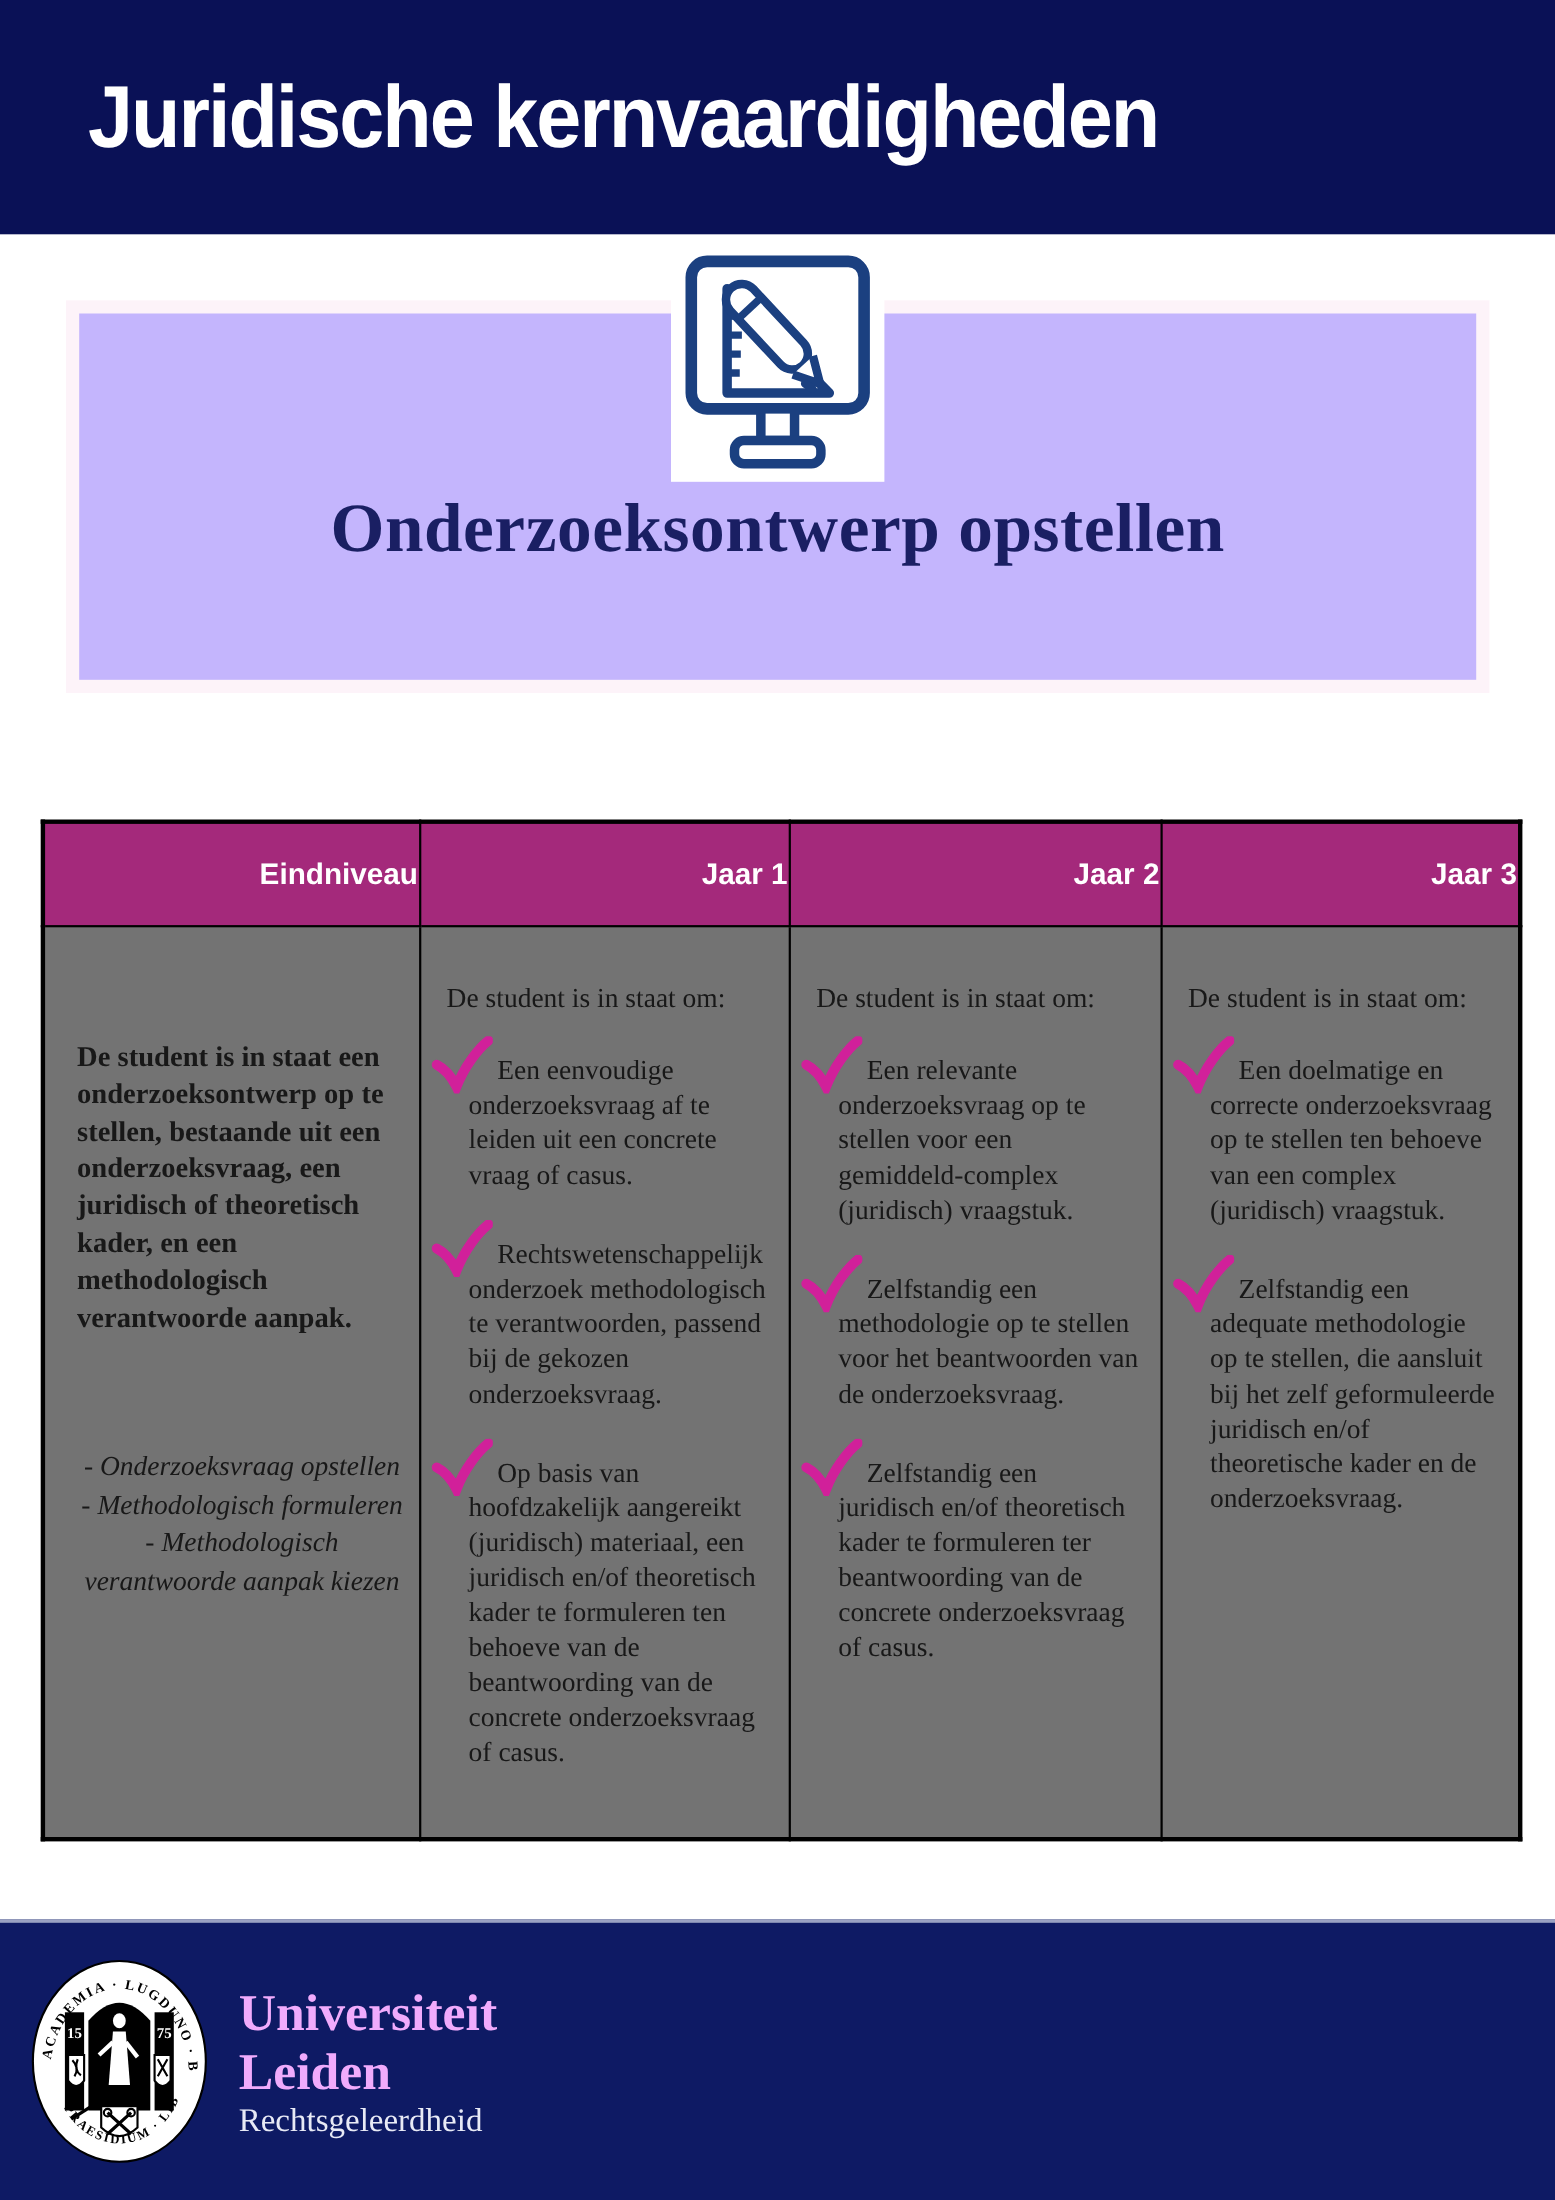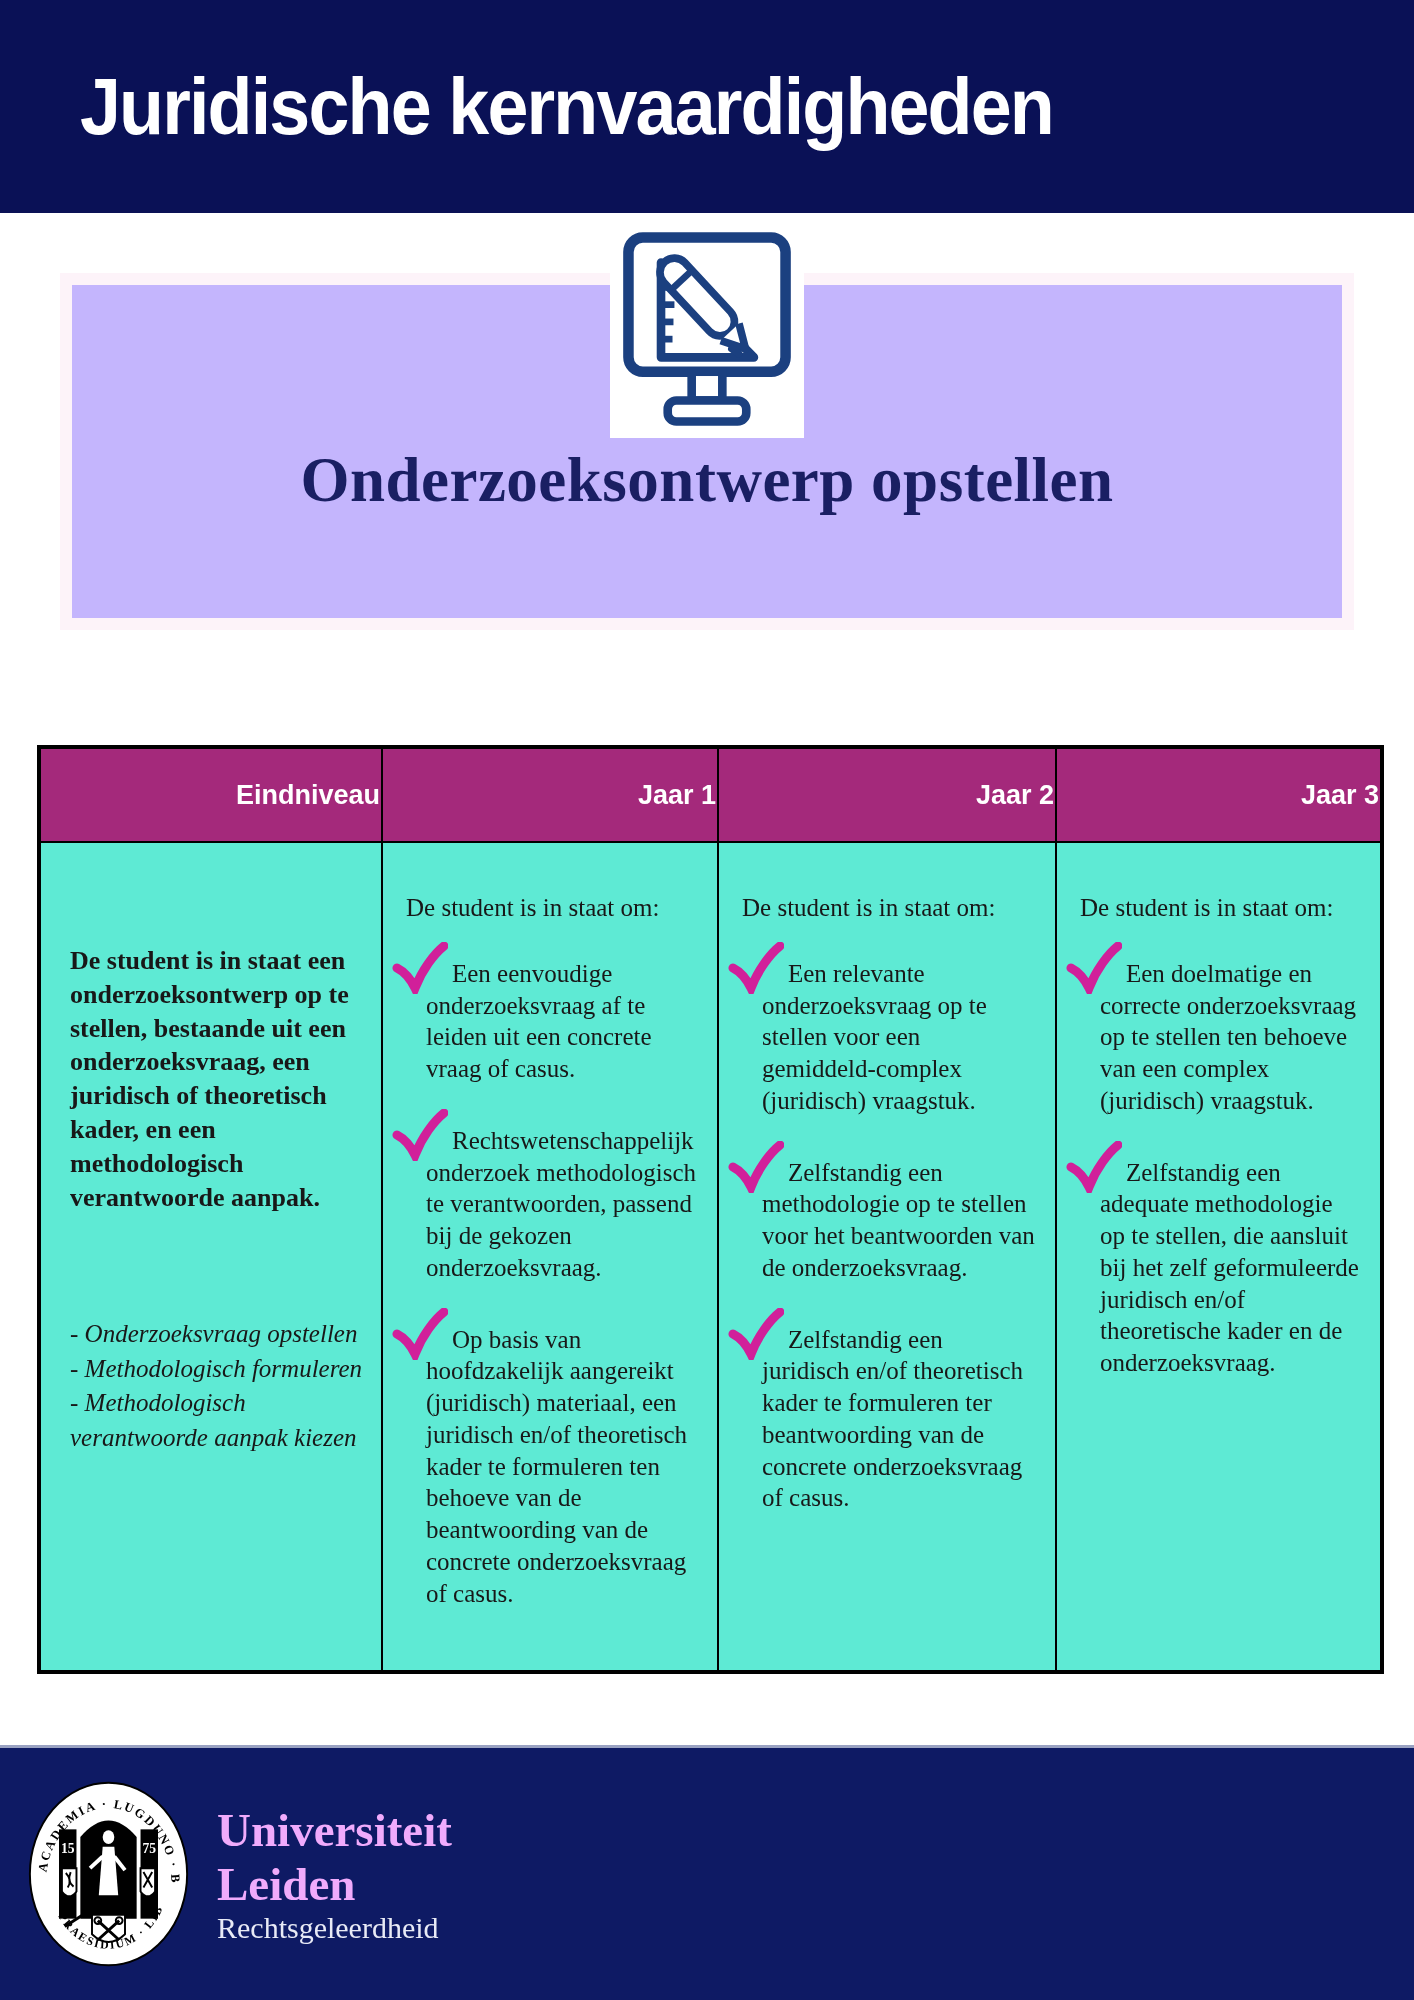--- a/index.html
+++ b/index.html
@@ -43,27 +43,27 @@
     border-collapse:collapse; table-layout:fixed;
     border:4px solid #000;
   }
   .skills-table th {
     height:90px; background:#a4297b; color:#ffffff;
     font-family:"Liberation Sans", sans-serif; font-weight:bold; font-size:27px;
     border:2px solid #000; text-align:right; vertical-align:middle;
   }
   .skills-table td {
     height:760px; border:2px solid #000; vertical-align:top;
-    background:#5eead4; font-size:25px; line-height:1.27;
+    background:#737373; font-size:25px; line-height:1.27;
   }
   .eind-summary {
     margin:100px 24px 0 28px; font-weight:bold; font-size:26px; line-height:1.3;
   }
   .eind-subskills {
-    margin:103px 10px 0 28px; font-style:italic; font-size:25px; line-height:1.38;
+    margin:103px 10px 0 28px; font-style:italic; font-size:25px; line-height:1.38;text-align:center;
   }
   .cell-inner { padding:48px 18px 20px 22px; }
   .intro { margin:0 0 34px 0; }
   .check-item {
     position:relative; padding-left:20px; text-indent:26px; margin:0 0 40px 0;
   }
   .check-item .check {
     position:absolute; left:-14px; top:-16px; width:56px; height:52px;
   }
 

